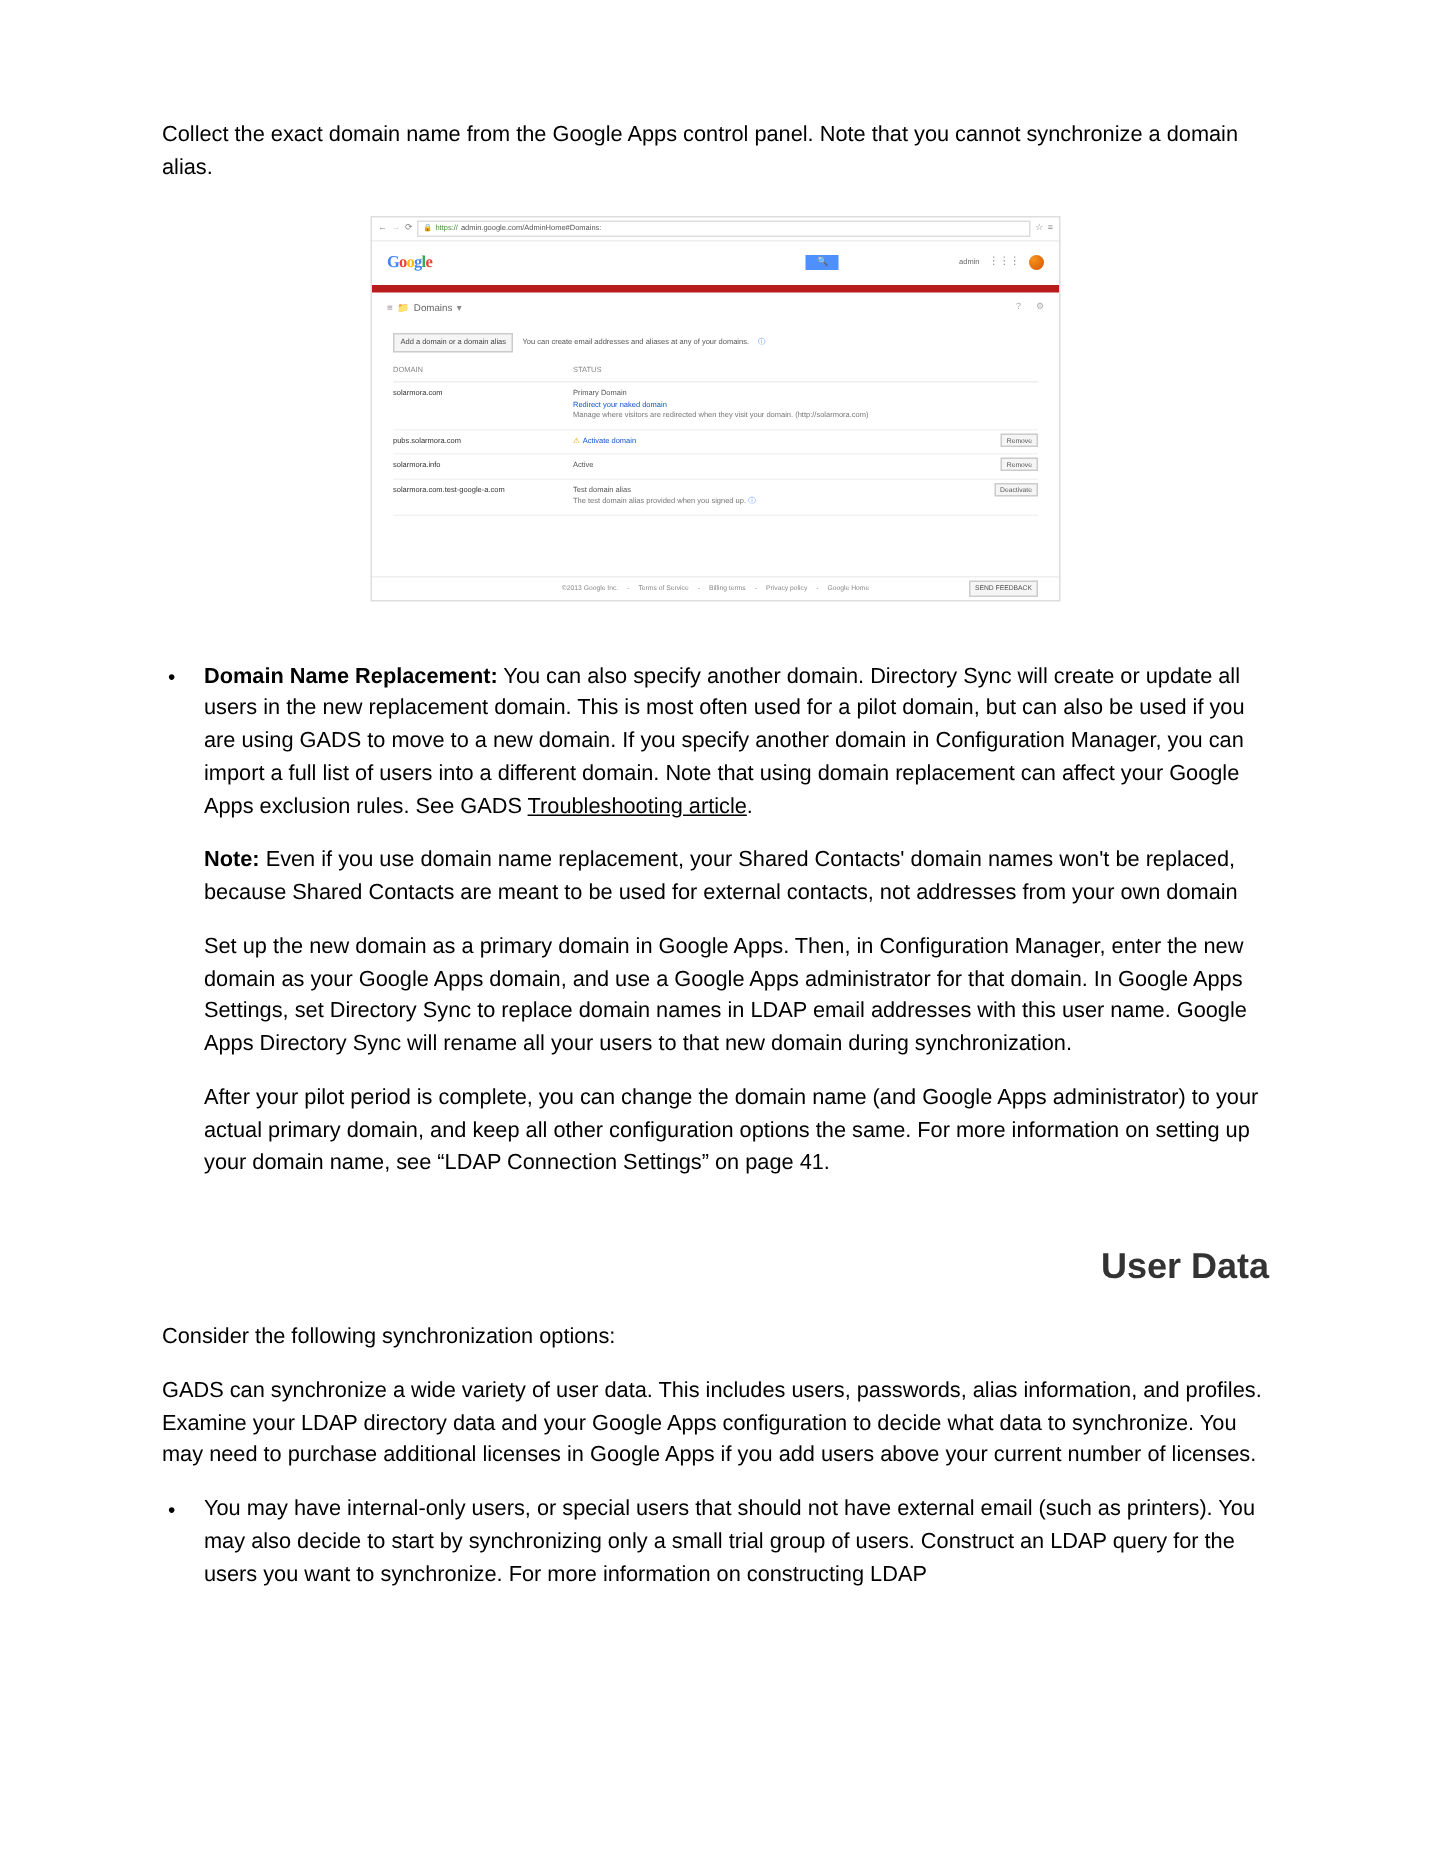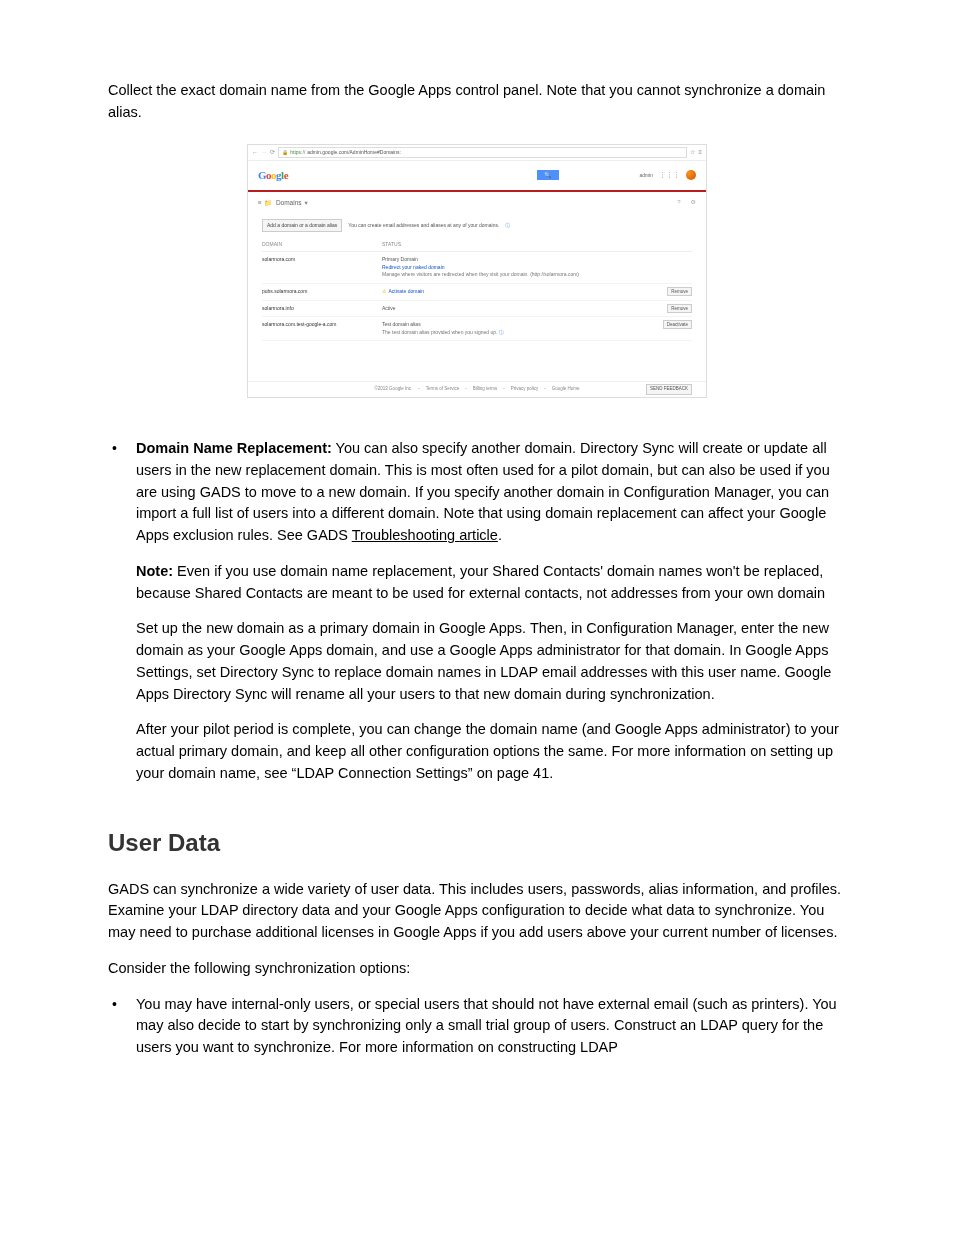--- a/index.html
+++ b/index.html
@@ -44,21 +44,21 @@
     font-size: 5px;
     display: flex;
     align-items: center;
     gap: 2px;
   }
   .ss-lock { color: #4b8b3b; font-size: 5px; }
   .ss-header {
     display: flex;
     align-items: center;
     padding: 6px 10px;
-    border-bottom: 2px solid #b91c1c;
+    border-bottom: 5px solid #b91c1c;
   }
   .ss-logo {
     font-family: Georgia, serif;
     font-size: 11px;
     font-weight: bold;
     letter-spacing: -0.5px;
   }
   .ss-logo .b { color: #4285F4; }
   .ss-logo .r { color: #EA4335; }
   .ss-logo .y { color: #FBBC05; }
@@ -166,20 +166,21 @@
     top: 0;
     font-size: 14px;
   }
   .bullet-para { margin-bottom: 14px; }
   h2.section-heading {
     font-family: Arial, sans-serif;
     font-size: 24px;
     font-weight: bold;
     color: #333;
     margin: 40px 0 18px 0;
+    text-align: right;
   }
   a.doc-link { color: #000000; text-decoration: underline; }
   .page-footer {
     text-align: center;
     margin-top: 60px;
     font-size: 12.5px;
     color: #333;
   }
   .page-footer .pnum { font-weight: bold; margin-left: 12px; }
 </style>
@@ -294,21 +295,21 @@
       <span class="note-label">Domain Name Replacement:</span><span> You can also specify another domain. Directory Sync will create or update all users in the new replacement domain. This is most often used for a pilot domain, but can also be used if you are using GADS to move to a new domain. If you specify another domain in Configuration Manager, you can import a full list of users into a different domain. Note that using domain replacement can affect your Google Apps exclusion rules. See GADS </span><a href="#" class="doc-link">Troubleshooting article</a><span>.</span>
     </p>
     <p>
       <span class="note-label">Note:</span><span> Even if you use domain name replacement, your Shared Contacts' domain names won't be replaced, because Shared Contacts are meant to be used for external contacts, not addresses from your own domain</span>
     </p>
     <p>Set up the new domain as a primary domain in Google Apps. Then, in Configuration Manager, enter the new domain as your Google Apps domain, and use a Google Apps administrator for that domain. In Google Apps Settings, set Directory Sync to replace domain names in LDAP email addresses with this user name. Google Apps Directory Sync will rename all your users to that new domain during synchronization.</p>
     <p>After your pilot period is complete, you can change the domain name (and Google Apps administrator) to your actual primary domain, and keep all other configuration options the same. For more information on setting up your domain name, see “LDAP Connection Settings” on page 41.</p>
   </div>
 
   <h2 class="section-heading">User Data</h2>
+  <p>Consider the following synchronization options:</p>
   <p>GADS can synchronize a wide variety of user data. This includes users, passwords, alias information, and profiles. Examine your LDAP directory data and your Google Apps configuration to decide what data to synchronize. You may need to purchase additional licenses in Google Apps if you add users above your current number of licenses.</p>
-  <p>Consider the following synchronization options:</p>
 
   <div class="bullet-block">
     <p>You may have internal-only users, or special users that should not have external email (such as printers). You may also decide to start by synchronizing only a small trial group of users. Construct an LDAP query for the users you want to synchronize. For more information on constructing LDAP</p>
   </div>
 
 
 </div>
 
 </body></html>

